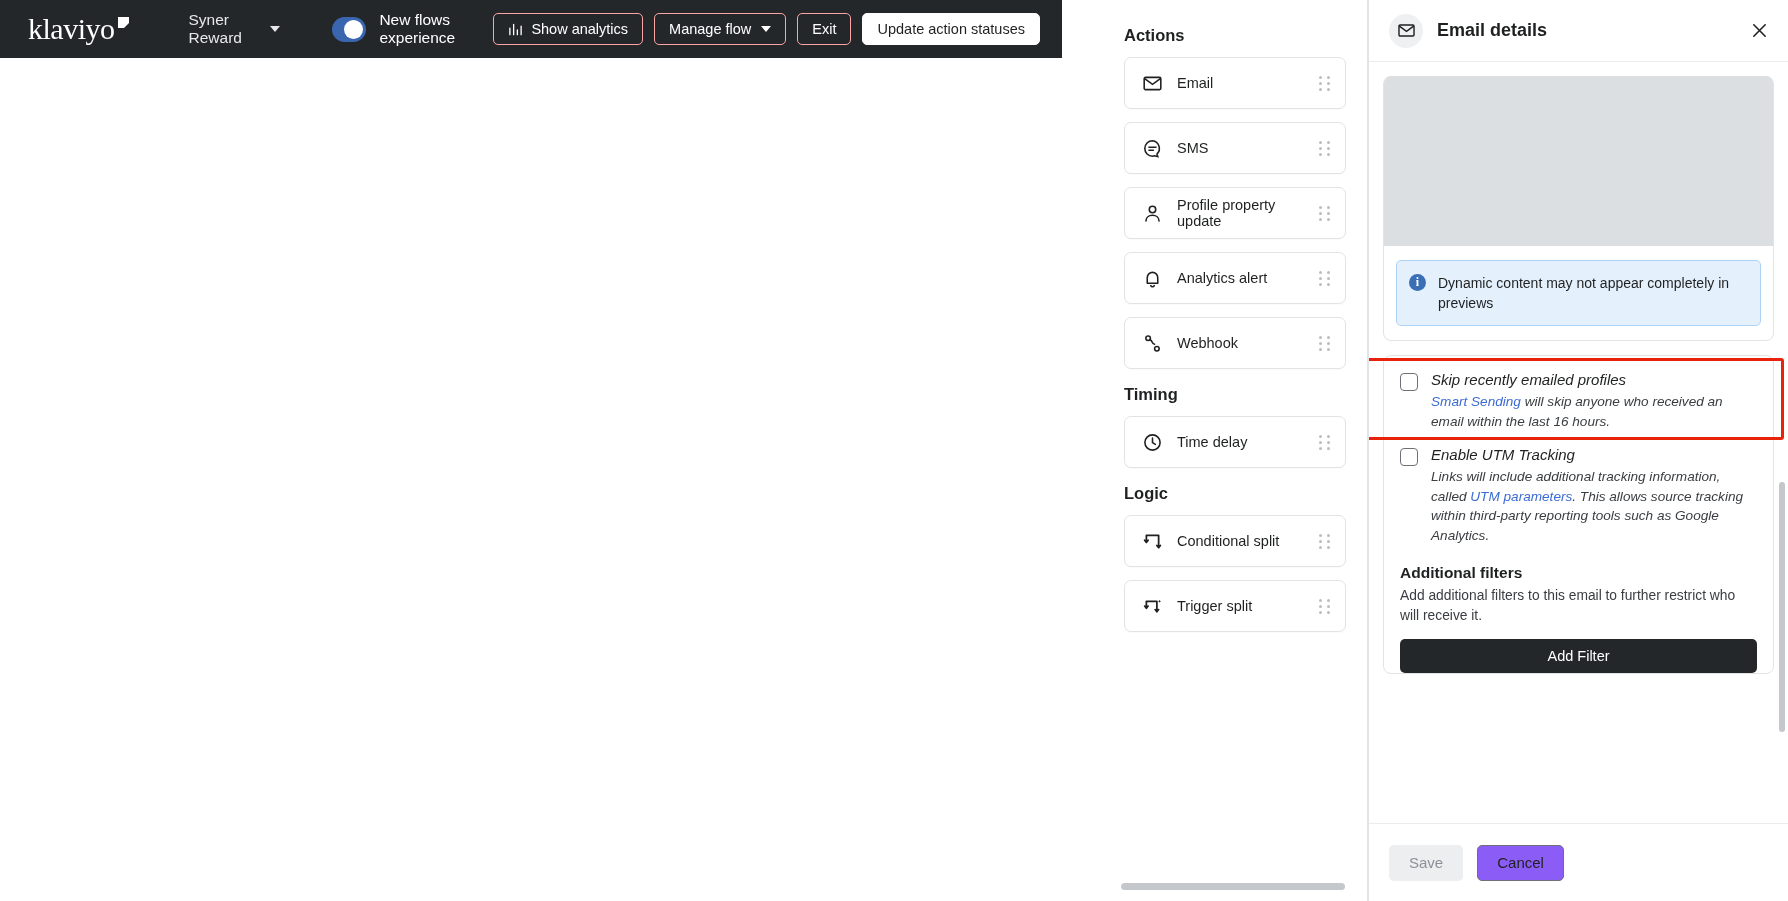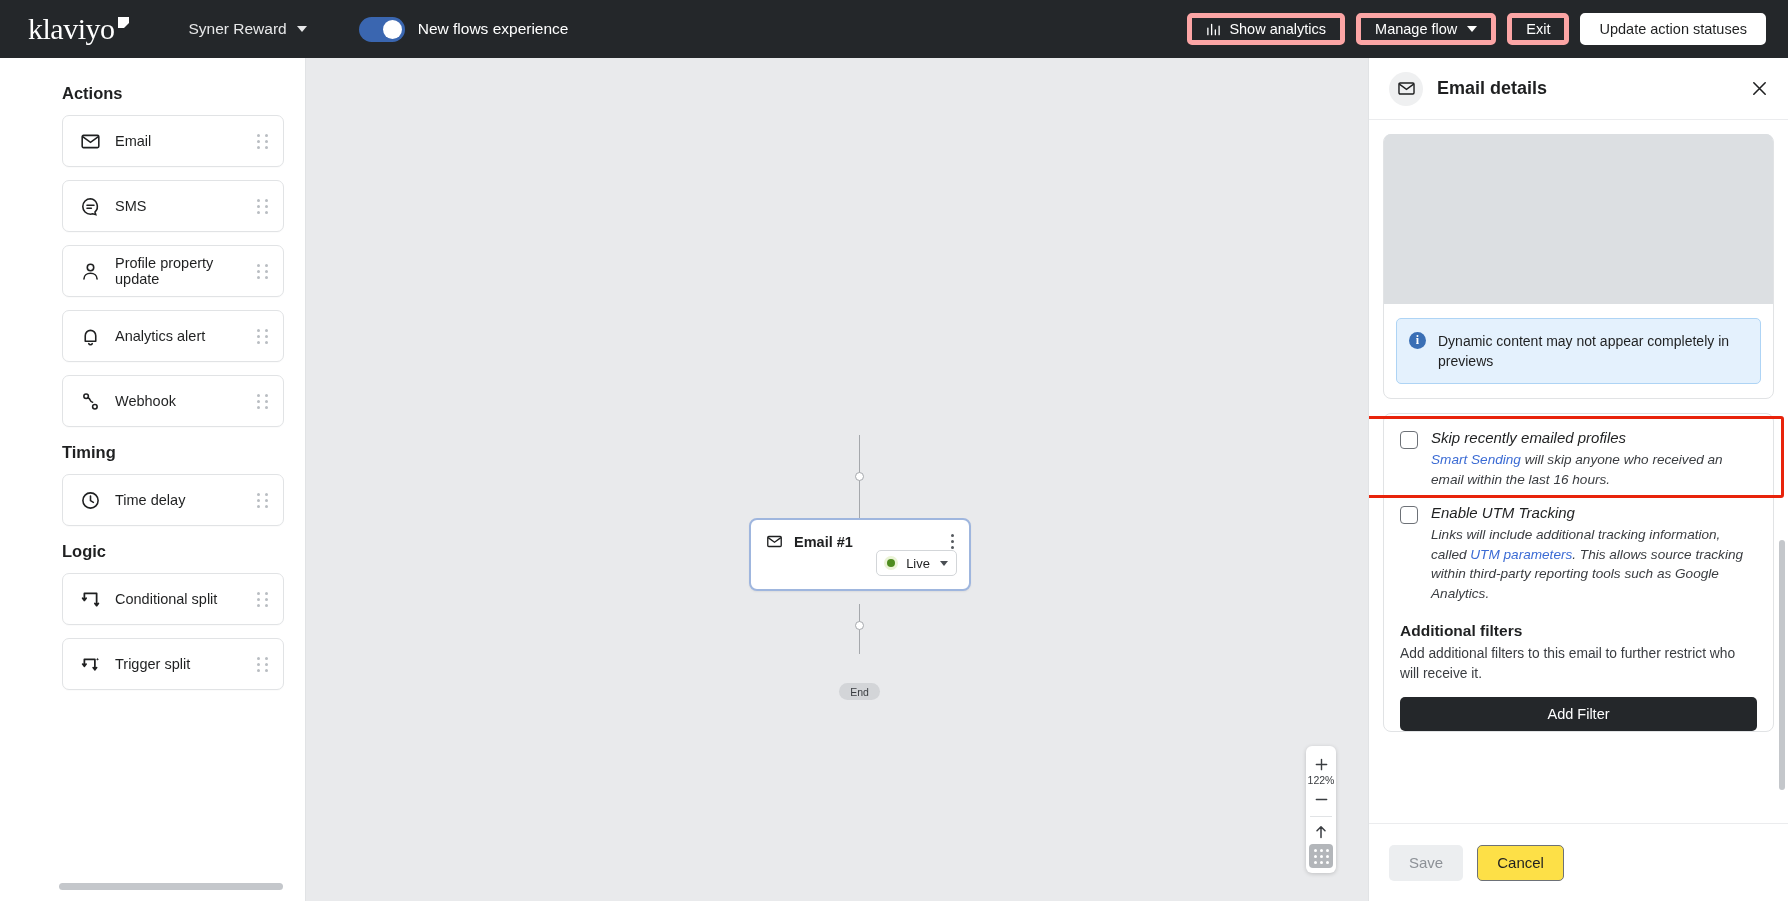--- a/index.html
+++ b/index.html
@@ -3,21 +3,21 @@
 <meta charset="utf-8">
 <style>
   * { box-sizing: border-box; margin: 0; padding: 0; }
   html, body {
     width: 1788px; height: 901px;
     overflow: hidden;
     font-family: "Liberation Sans", sans-serif;
     background: #ffffff;
     color: #1f2021;
   }
-  .app { position: relative; width: 1788px; height: 901px; display: flex; flex-direction: column; }
+  .app { position: relative; width: 1788px; height: 901px; display: flex; flex-direction: row; }
 
   
   .topbar {
     height: 58px; min-height: 58px;
     background: #24272a;
     display: flex; align-items: center;
     padding: 0 22px 0 28px;
     color: #ffffff;
   }
   .logo { font-family: "Liberation Serif", serif; font-size: 30px; letter-spacing: -0.5px;
@@ -29,21 +29,21 @@
   .flow-select { display: flex; align-items: center; gap: 10px; margin-left: 60px;
                  font-size: 15.5px; color: #e7e8e9; cursor: pointer; }
   .caret-down { width:0;height:0;border-left:5px solid transparent;border-right:5px solid transparent;border-top:6px solid #e7e8e9; }
 
   .toggle-wrap { display:flex; align-items:center; gap: 13px; margin-left: 52px; cursor:pointer; }
   .toggle { width: 46px; height: 25px; border-radius: 14px; background: #3a66b0; position: relative; }
   .toggle .knob { position:absolute; right:3px; top:3px; width:19px; height:19px; border-radius:50%; background:#fff; }
   .toggle-label { font-size: 15.5px; color:#fff; }
 
   .topbar-right { margin-left:auto; display:flex; align-items:center; gap: 11px; }
-  .tbtn { height: 32px; border:5px solid #fca5a5; border-radius:5px; background:transparent;
+  .tbtn { height: 32px; border:1px solid #fca5a5; border-radius:5px; background:transparent;
           color:#fff; font-size:14.5px; padding: 0 14px; display:flex; align-items:center; gap:8px;
           font-family:"Liberation Sans", sans-serif; cursor:pointer; white-space:nowrap;}
   .tbtn.primary { background:#ffffff; color:#1f2021; border-color:#ffffff; }
   .chev { width:0;height:0;border-left:5px solid transparent;border-right:5px solid transparent;border-top:6px solid #fff; margin-left:2px;}
 
   
   .body { flex:1; display:flex; position:relative; min-height:0; }
 
   
   .sidebar { width: 265px; min-width:265px; background:#fff; border-right:1px solid #e1e3e5;
@@ -136,21 +136,21 @@
             border-radius: 3px; pointer-events:none; }
 
   .panel-scrollbar { position:absolute; right: 3px; top: 420px; width: 6px; height: 250px;
                      border-radius:4px; background:#c4c7cb; }
 
   .panel-foot { height: 78px; min-height:78px; border-top:1px solid #ebecee; display:flex;
                 align-items:center; gap:14px; padding: 0 20px; background:#fff; }
   .btn-save { height:36px; min-width:68px; padding:0 20px; border-radius:5px; background:#eceef0;
               color:#8d9197; font-size:15px; display:flex; align-items:center; justify-content:center; cursor:pointer;
               border:none; font-family:"Liberation Sans", sans-serif;}
-  .btn-cancel { height:36px; min-width:76px; padding:0 19px; border-radius:5px; background:#fde047;
+  .btn-cancel { height:36px; min-width:76px; padding:0 19px; border-radius:5px; background:#8b5cf6;
                 color:#1f2021; font-size:15px; border:1px solid #6d7177; display:flex; align-items:center;
                 justify-content:center; cursor:pointer; font-family:"Liberation Sans", sans-serif;}
   svg { display:block; }
 </style>
 </head>
 <body>
 
 <div class="app">
 
   <div class="topbar">

